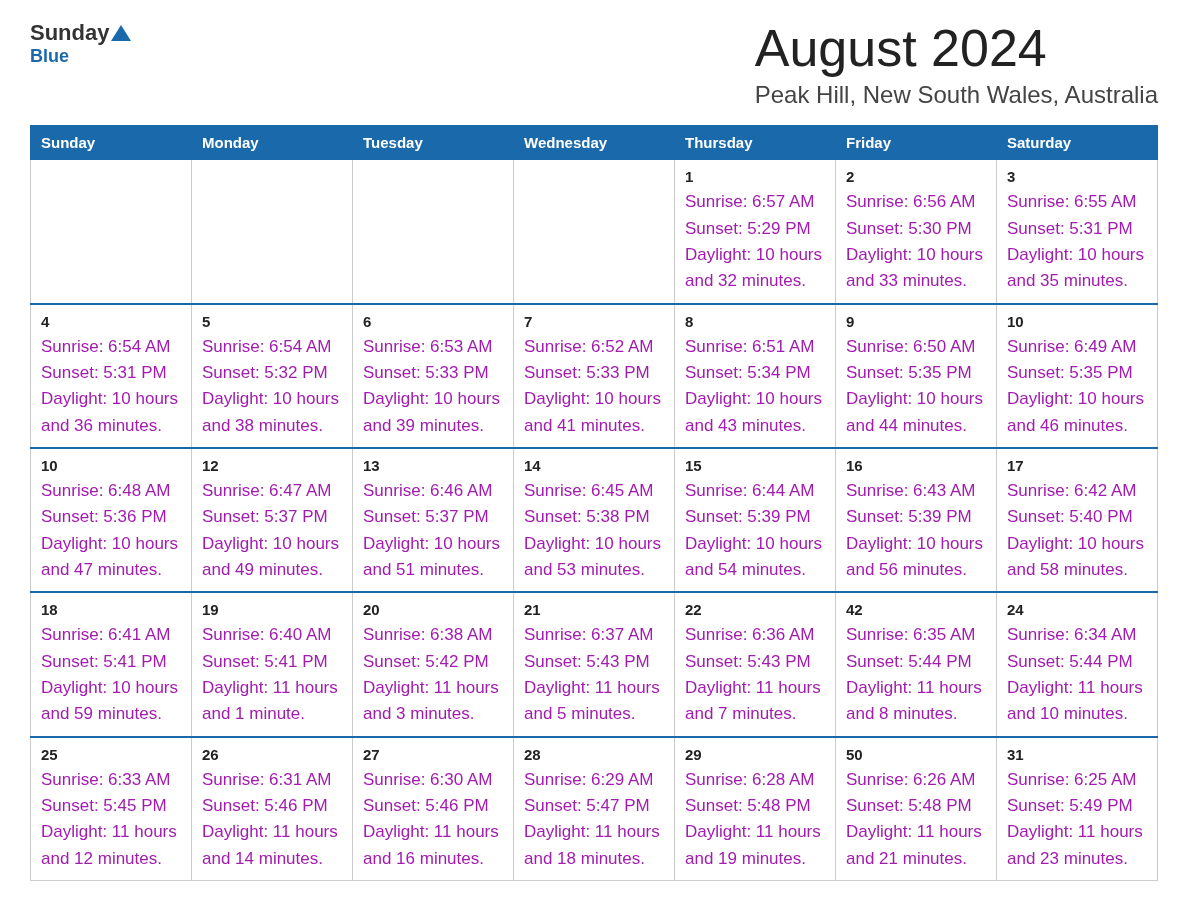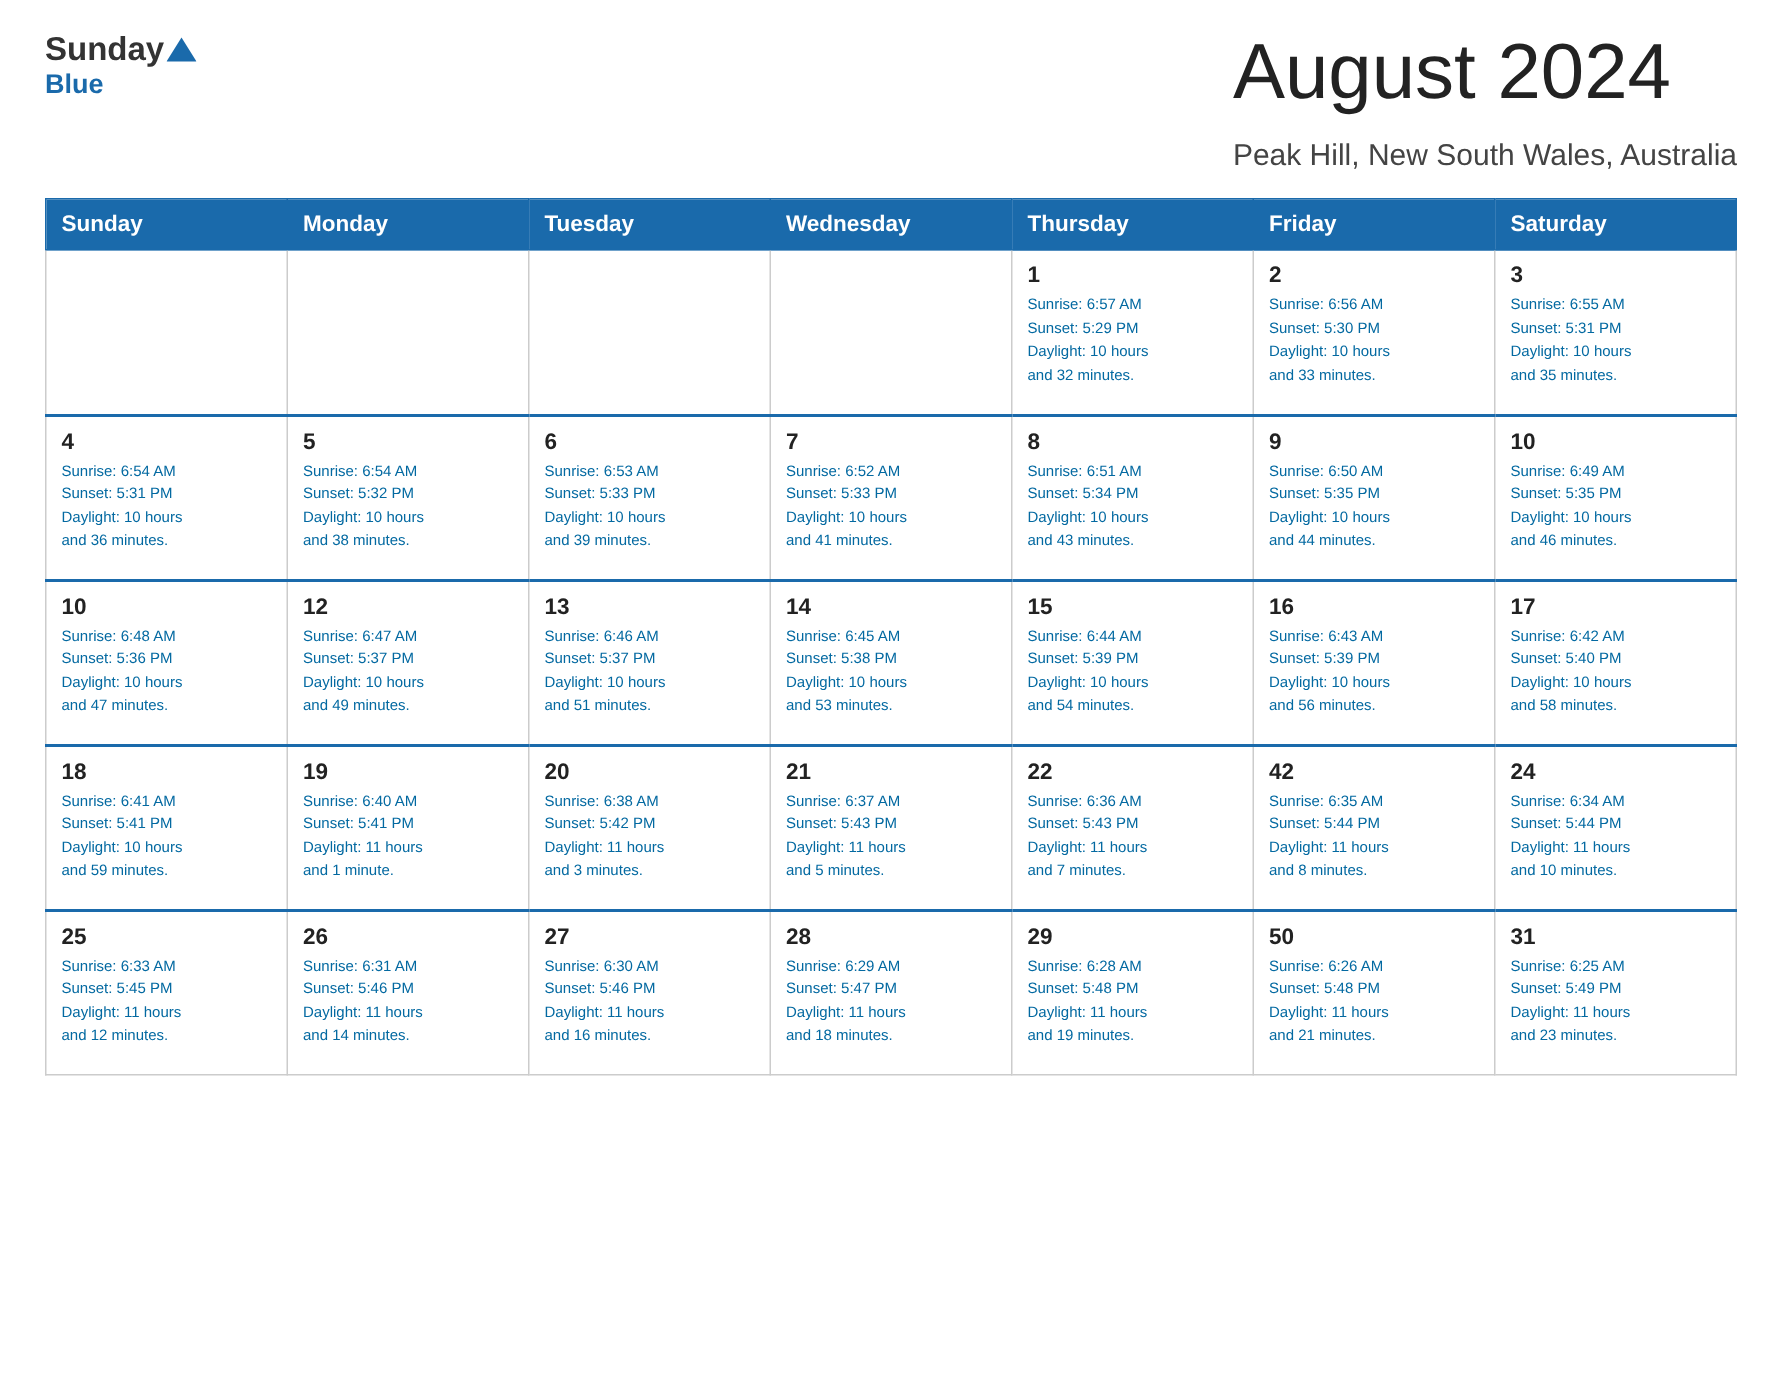--- a/index.html
+++ b/index.html
@@ -42,23 +42,23 @@
     .title-area {
       text-align: left;
     }
     .month-title {
       font-size: 52px;
       font-weight: 300;
       color: #222;
       line-height: 1.1;
     }
     .location-title {
-      font-size: 20px;
+      font-size: 24px;
       color: #444;
-      margin-top: 16px;
+      margin-top: 4px;
     }
     .calendar-table {
       width: 100%;
       border-collapse: collapse;
       table-layout: fixed;
     }
     .calendar-table th {
       background-color: #1a6aab;
       color: #fff;
       font-size: 15px;
@@ -78,22 +78,22 @@
     .calendar-table td.empty {
       background: #fff;
     }
     .day-number {
       font-size: 15px;
       font-weight: bold;
       color: #222;
       margin-bottom: 4px;
     }
     .day-info {
-      font-size: 10px;
-      color: #0369a1;
+      font-size: 17px;
+      color: #a21caf;
       line-height: 1.55;
     }
     .row-divider td {
       border-top: 2px solid #1a6aab;
     }
   </style>
 </head>
 <body>
 
 <div class="header-area">

